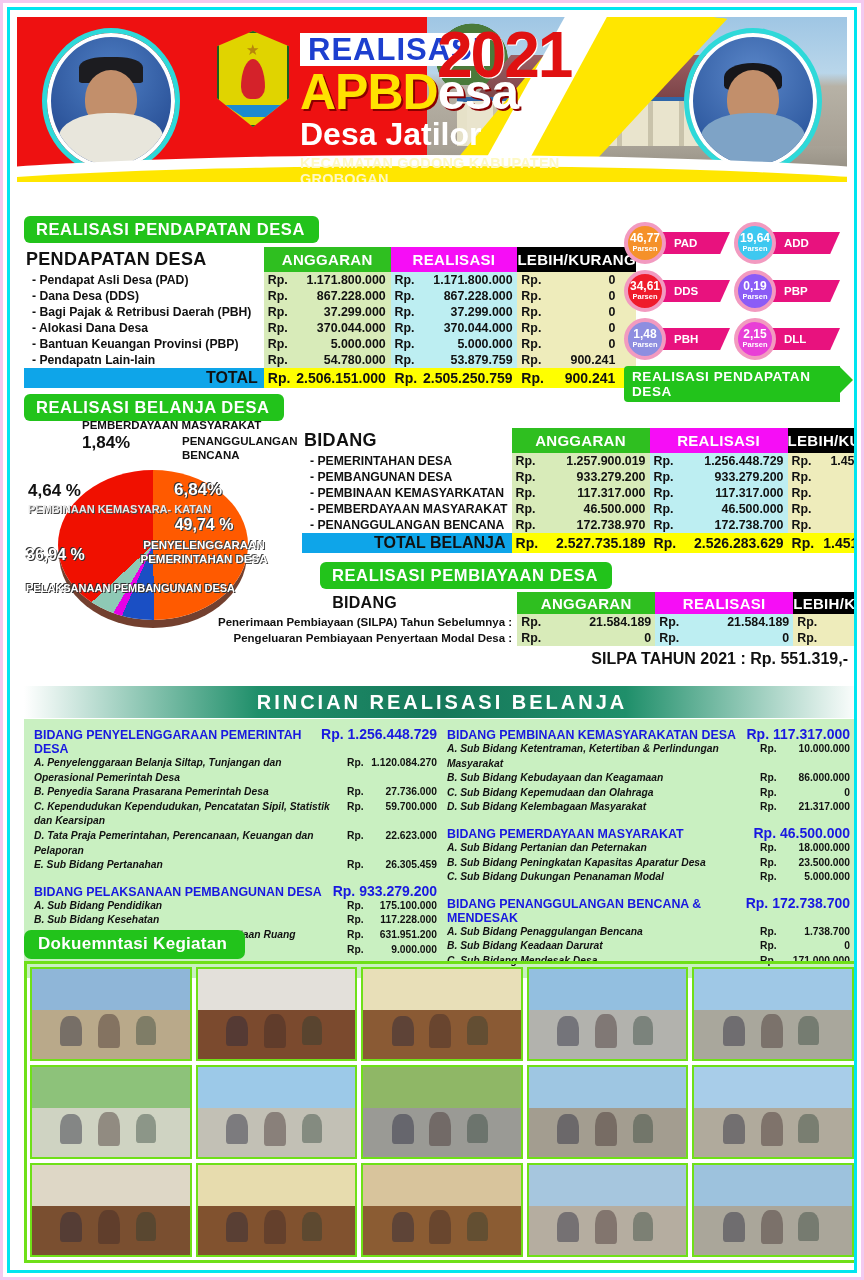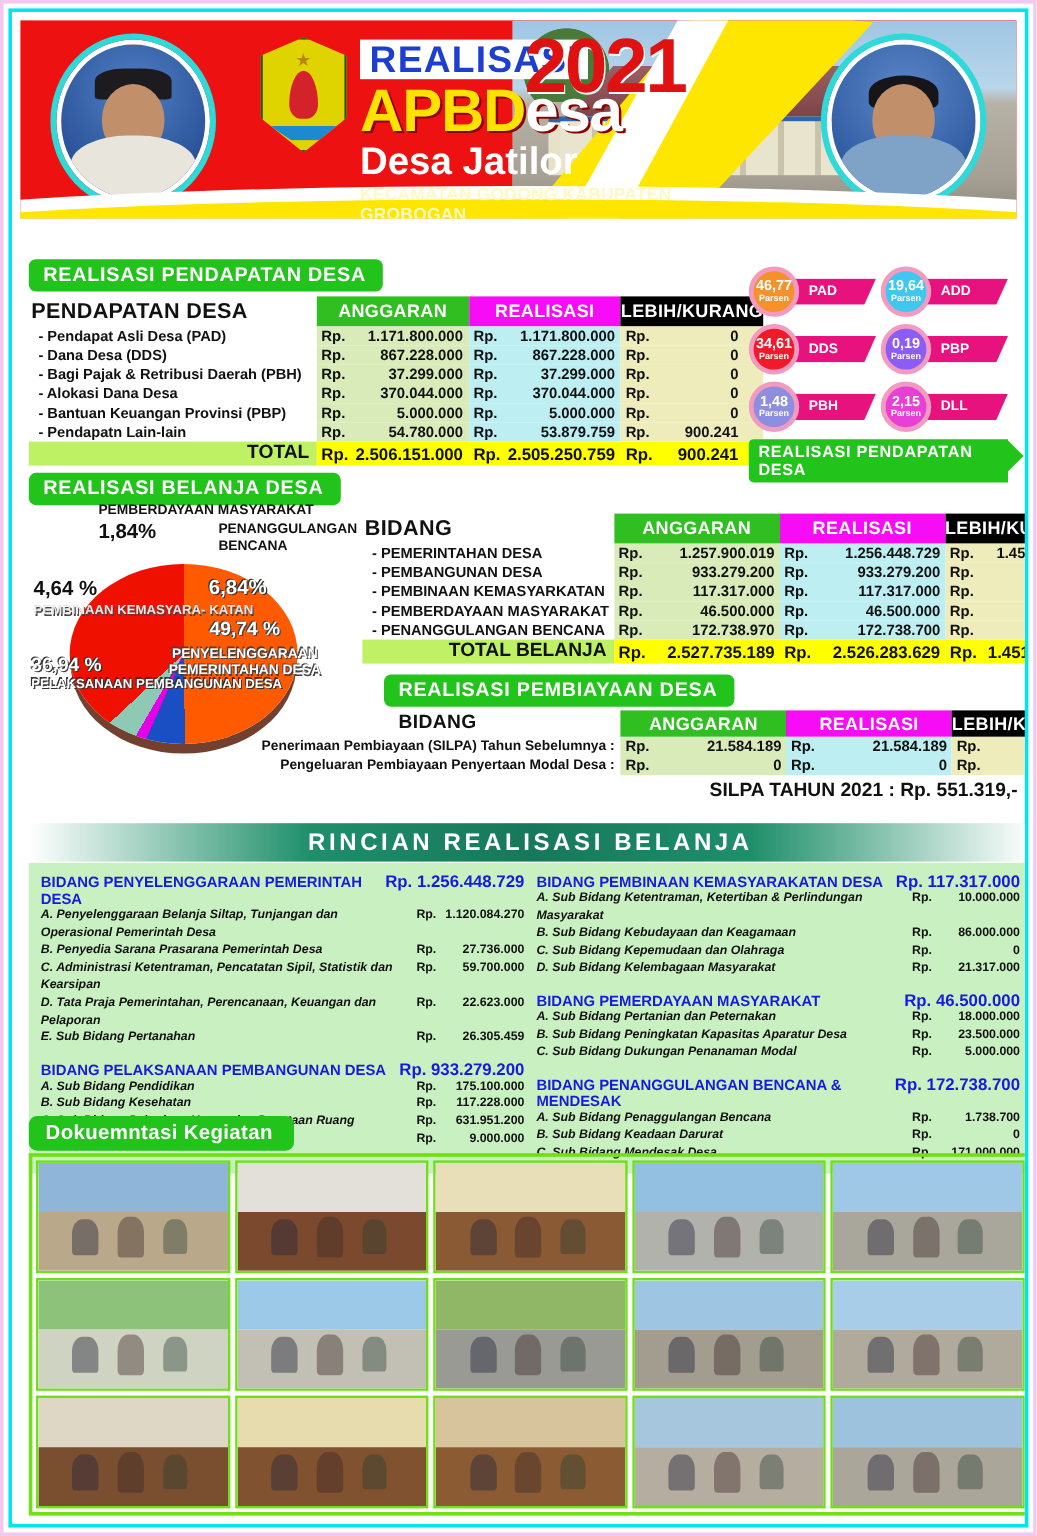--- a/index.html
+++ b/index.html
@@ -158,21 +158,21 @@
   .tbl th.h-lbl { background: transparent; color:#111; text-align:left; font-size: 18px; padding-left:2px; }
   .tbl th.h-ang { background:#2fbf20; }
   .tbl th.h-real { background:#f60df6; }
   .tbl th.h-lk { background:#000000; }
   .tbl td { font-size: 12.4px; font-weight: bold; color:#111; padding:1px 4px; white-space:nowrap; }
   .tbl td.lbl { background:#ffffff; font-size: 12.2px; padding-left: 8px; }
   .tbl td.ang { background:#d8ebb9; }
   .tbl td.real { background:#bdeef2; }
   .tbl td.lk { background:#eeecbb; }
   .tbl tr.total td { background:#ffff00; font-size:14px; }
-  .tbl tr.total td.lbl { background:#bef264; text-align:right; font-size:16px; padding-right:6px; }
+  .tbl tr.total td.lbl { background:#0ea5e9; text-align:right; font-size:16px; padding-right:6px; }
   .rp { display:inline-block; width:22px; }
   .num { display:inline-block; min-width: 96px; text-align:right; }
   .num.wide { min-width: 108px; }
 
   
   .badges { position:absolute; right: 14px; top: 212px; width: 216px; }
   .badge-grid { display:grid; grid-template-columns: 1fr 1fr; gap: 6px 4px; }
   .badge { position: relative; height: 42px; display:flex; align-items:center; }
   .circ {
     width: 42px; height: 42px; border-radius:50%;
@@ -212,21 +212,21 @@
   }
   .pie-lbl { position:absolute; font-weight:bold; }
   .pl-pm { left: 60px; top: 0px; font-size: 11.5px; color:#111; line-height:1.25; }
   .pl-pm .p { font-size: 17px; }
   .pl-pb { left: 160px; top: 16px; font-size: 11.5px; color:#111; line-height:1.25; }
   .pl-pb-p { left: 152px; top: 62px; font-size: 17px; color:#ffffff; text-shadow: 1px 1px 0 #333, -1px -1px 0 #333; }
   .pl-pk { left: 6px; top: 62px; font-size: 11px; color:#111; line-height:1.3; }
   .pl-pk .p { font-size: 17px; }
   .pl-pk .sub { color:#e9e9e9; text-shadow: 1px 1px 0 #444; font-size:11px; }
   .pl-ppd { left: 4px; top: 128px; font-size: 16px; color:#ffffff; text-shadow: 1px 1px 0 #333, -1px -1px 0 #333; }
-  .pl-ppd .sub { display:block; font-size: 11px; margin-top:0; }
+  .pl-ppd .sub { display:block; font-size: 11px; margin-top:18px; }
   .pl-main { left: 118px; top: 98px; width: 128px; text-align:center; font-size: 16px; color:#ffffff; text-shadow: 1px 1px 0 #444, -1px -1px 0 #444; }
   .pl-main .sub { display:block; font-size: 11.5px; margin-top: 4px; line-height:1.25; }
 
   
   .rincian-banner {
     margin: 0 14px; height: 32px;
     background: linear-gradient(90deg,#ffffff 0%, #1f8f6a 28%, #16785a 50%, #1f8f6a 72%, #ffffff 100%);
     color:#ffffff; font-size: 20px; font-weight: bold; letter-spacing: 3px;
     display:flex; align-items:center; justify-content:center;
   }
@@ -535,21 +535,21 @@
             </div>
             <div class="rrow">
               <span class="t">A. Penyelenggaraan Belanja Siltap, Tunjangan dan Operasional Pemerintah Desa</span>
               <span class="v"><span class="rp">Rp.</span><span class="nm">1.120.084.270</span></span>
             </div>
             <div class="rrow">
               <span class="t">B. Penyedia Sarana Prasarana Pemerintah Desa</span>
               <span class="v"><span class="rp">Rp.</span><span class="nm">27.736.000</span></span>
             </div>
             <div class="rrow">
-              <span class="t">C. Administrasi Ketentraman, Pencatatan Sipil, Statistik dan Kearsipan</span>
+              <span class="t">C. Kependudukan Kependudukan, Pencatatan Sipil, Statistik dan Kearsipan</span>
               <span class="v"><span class="rp">Rp.</span><span class="nm">59.700.000</span></span>
             </div>
             <div class="rrow">
               <span class="t">D. Tata Praja Pemerintahan, Perencanaan, Keuangan dan Pelaporan</span>
               <span class="v"><span class="rp">Rp.</span><span class="nm">22.623.000</span></span>
             </div>
             <div class="rrow">
               <span class="t">E. Sub Bidang Pertanahan</span>
               <span class="v"><span class="rp">Rp.</span><span class="nm">26.305.459</span></span>
             </div>

